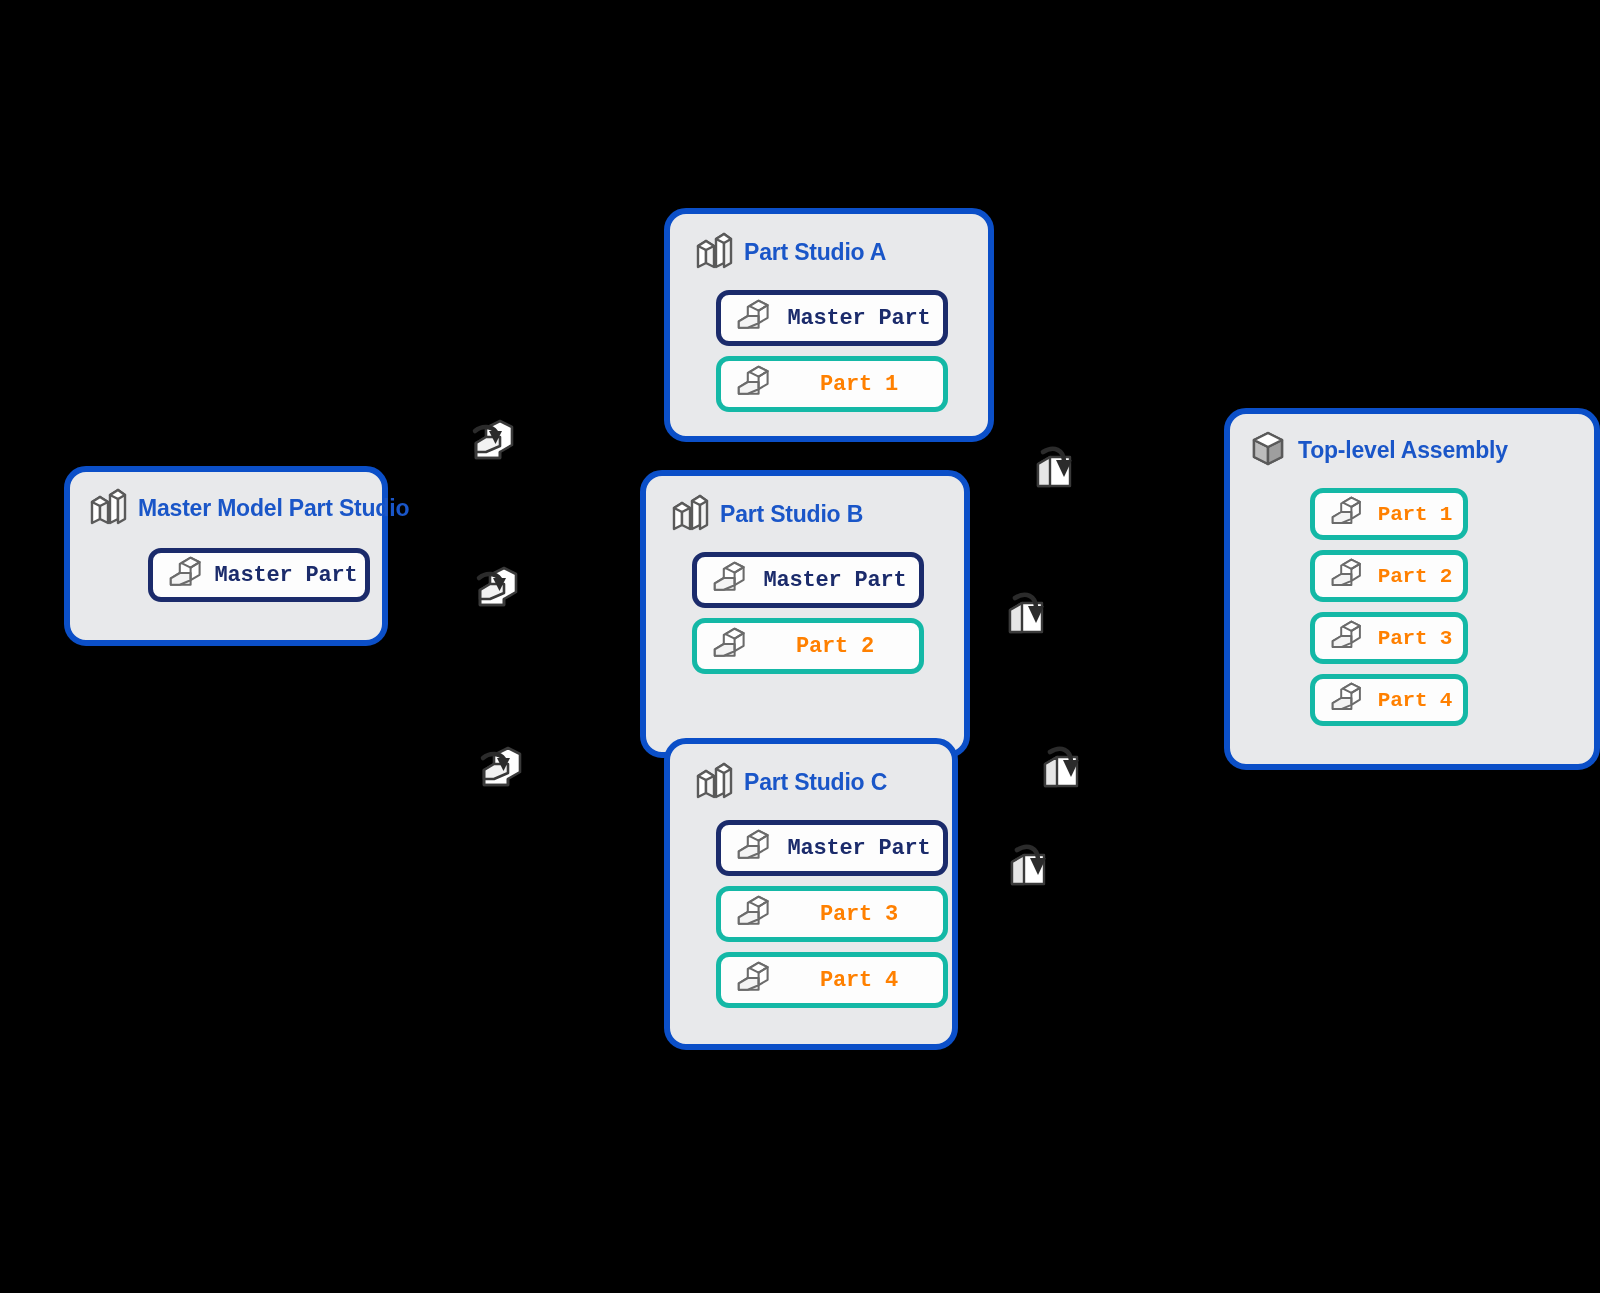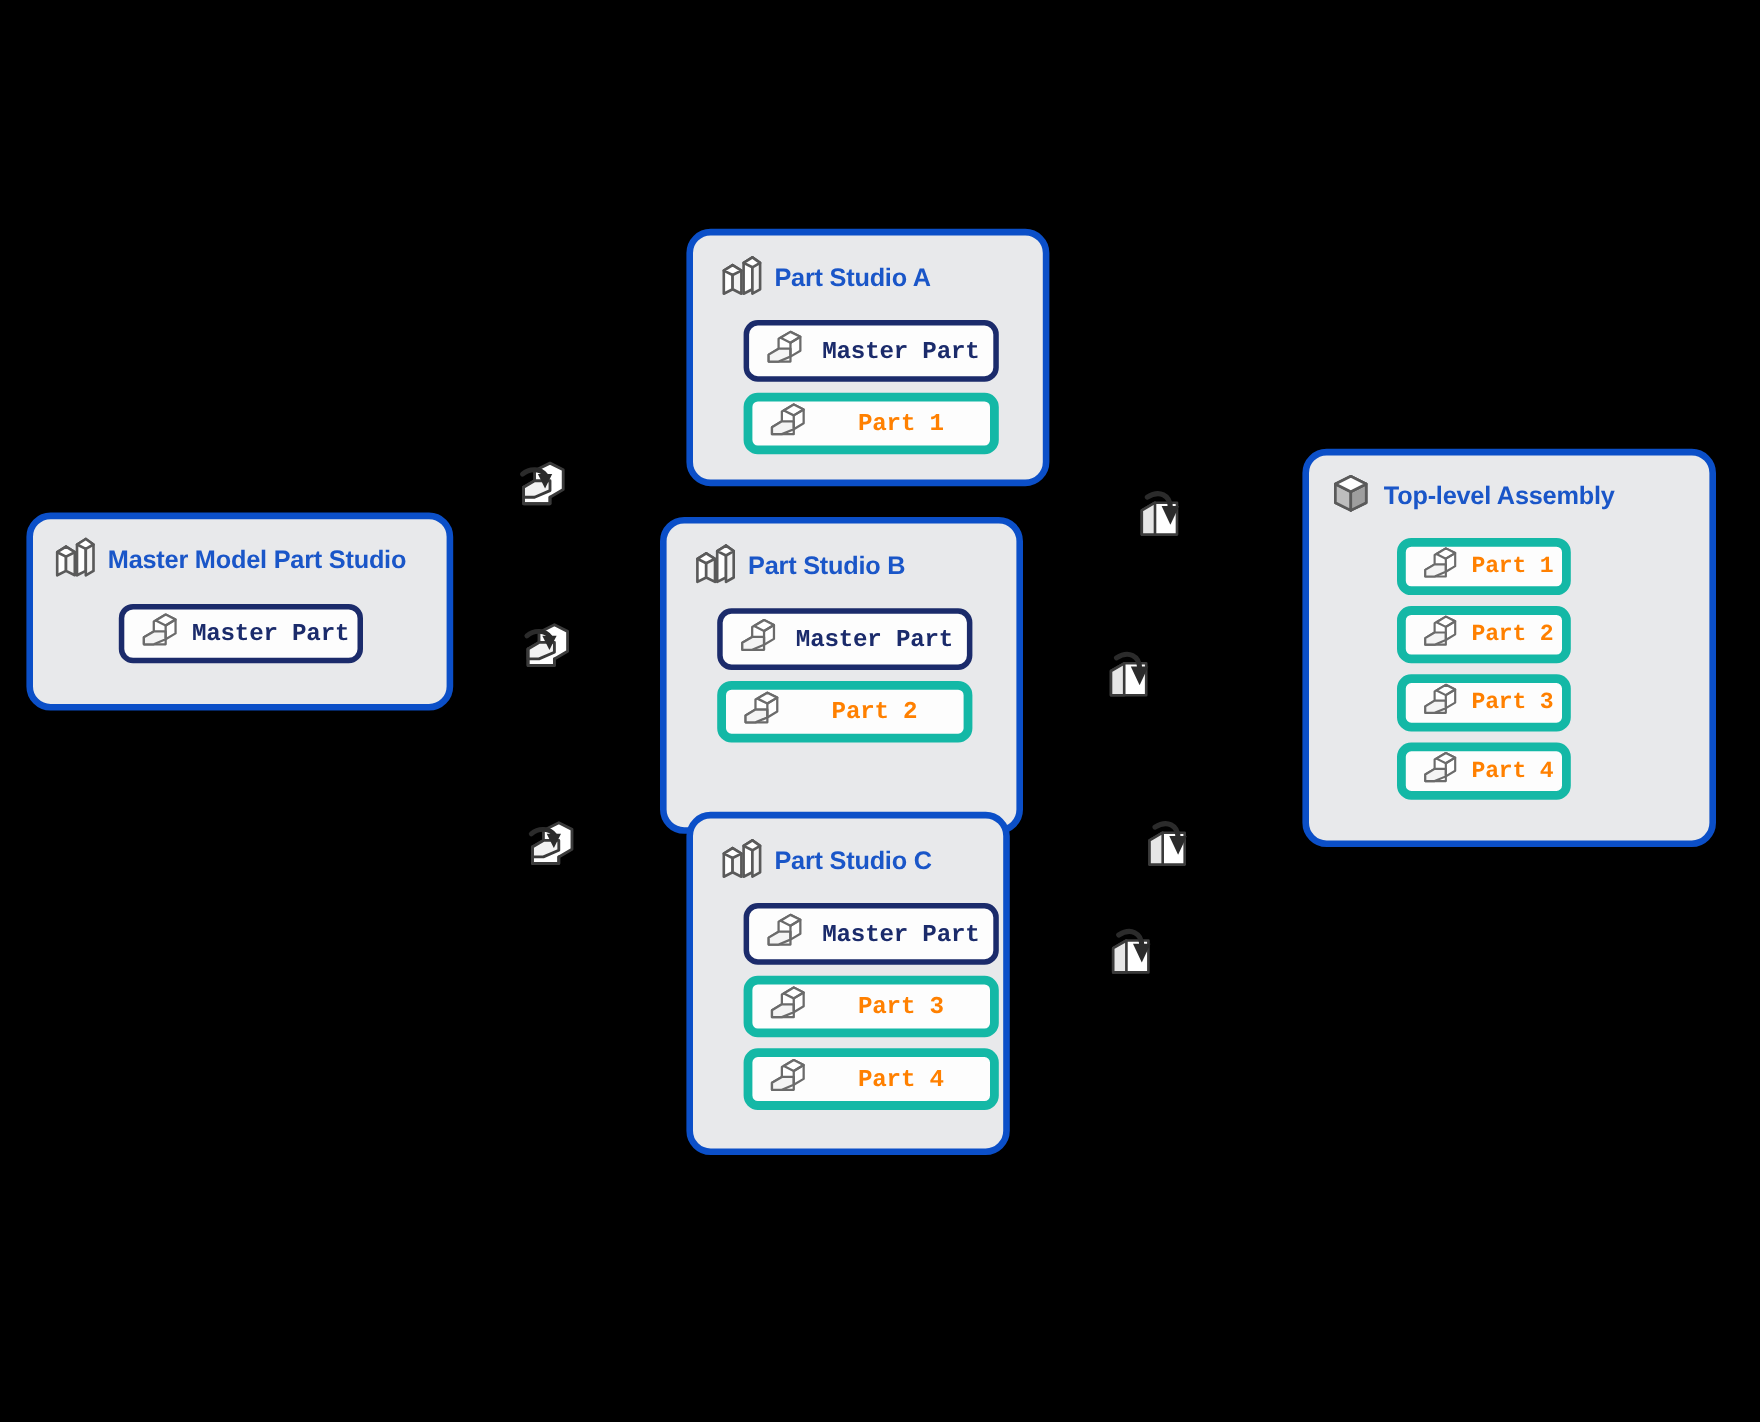--- a/index.html
+++ b/index.html
@@ -15,20 +15,21 @@
   #wires{position:absolute;left:0;top:0;width:1600px;height:1293px;z-index:1;}
 
   
   .panel{
     position:absolute;
     background:#E8E9EB;
     border:6px solid #0B4FC8;
     border-radius:22px;
     box-sizing:border-box;
     z-index:3;
+    margin-left:40px;
   }
   .panel-head{
     display:flex;align-items:center;
     gap:10px;
     padding:0;
   }
   .panel-title{
     color:#1A56C8;
     font-weight:bold;
     font-size:23px;
@@ -45,29 +46,29 @@
     position:relative;
     font-family:Liberation Mono, monospace;
   }
   .chip-label{
     font-weight:bold;font-size:22px;white-space:nowrap;
     flex:1;text-align:center;
     letter-spacing:-0.2px;
   }
   .chip.master{border:5px solid #1B2B6B;}
   .chip.master .chip-label{color:#1B2B6B;}
-  .chip.part{border:8px solid #14b8a6;}
+  .chip.part{border:5px solid #14b8a6;}
   .chip.part .chip-label{color:#FF8000;}
   .chip .ico{margin-left:14px;flex:0 0 auto;display:block;}
 
   
   .actionico{position:absolute;z-index:4;}
 
   
-  #panel-master{left:24px;top:466px;width:388px;height:180px;}
+  #panel-master{left:24px;top:466px;width:324px;height:180px;}
   #panel-master .panel-head{margin:14px 0 0 16px;}
   #panel-master .chip{margin:18px 0 0 78px;width:222px;height:54px;}
 
   #panel-a{left:624px;top:208px;width:330px;height:234px;}
   #panel-b{left:600px;top:470px;width:330px;height:288px;}
   #panel-c{left:624px;top:738px;width:294px;height:312px;}
   .ps .panel-head{margin:16px 0 0 22px;}
   .ps .chip{margin:10px 0 0 46px;width:232px;height:56px;}
   .ps .chip.first{margin-top:16px;}
 

